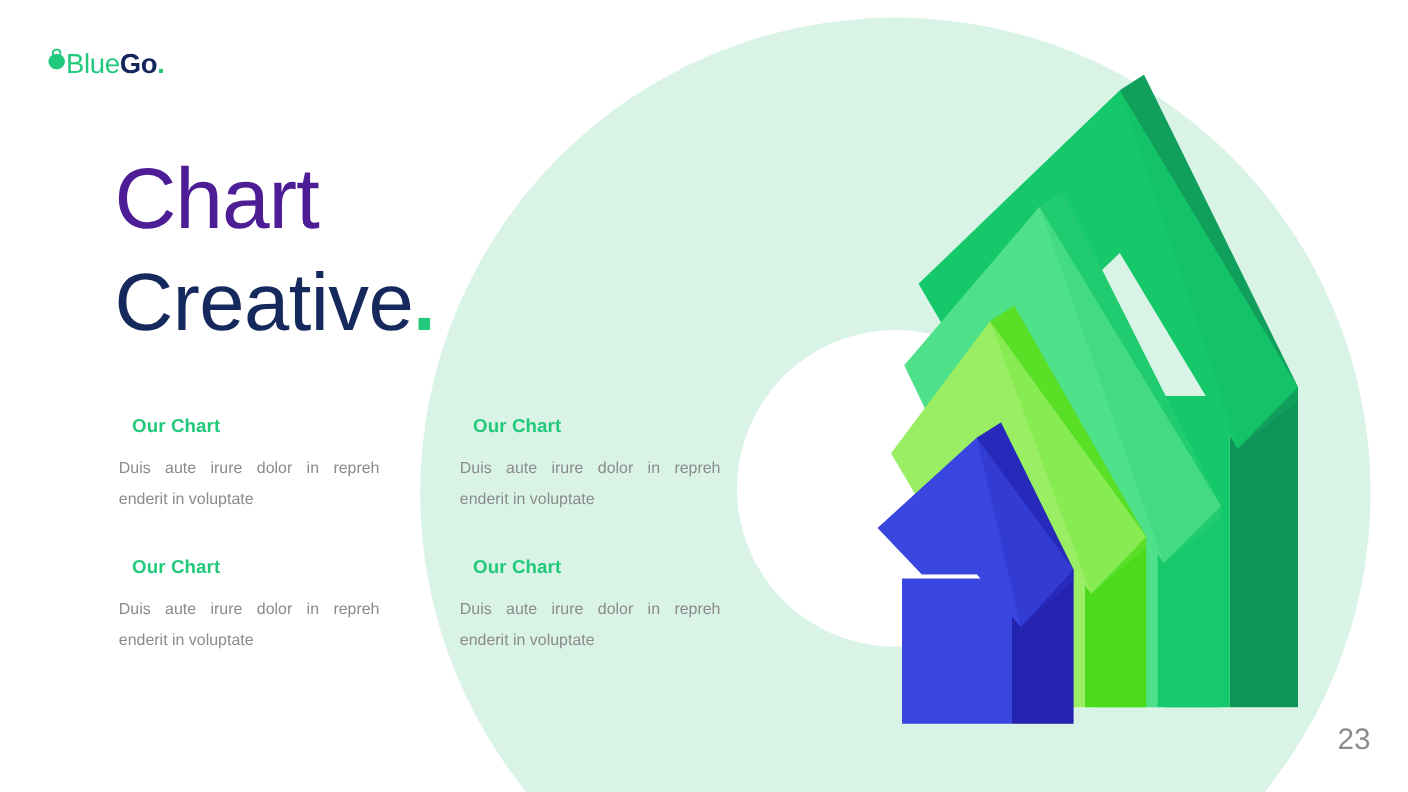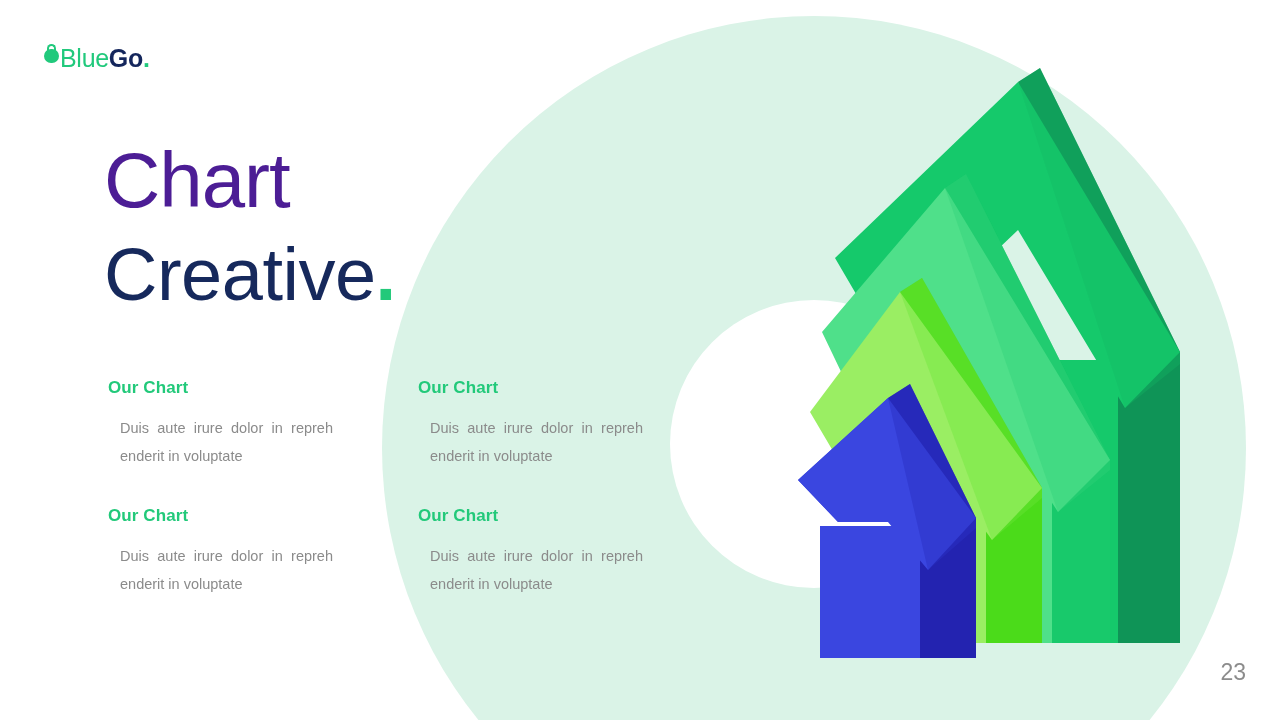--- a/index.html
+++ b/index.html
@@ -138,30 +138,30 @@
   
   .feature {
     position: absolute;
     z-index: 6;
     width: 245px;
   }
   .feature .feat-title {
     font-size: 17px;
     font-weight: 700;
     color: #22c97a;
-    margin: 0 0 14px 4px;
+    margin: 0 0 14px 16px;
     letter-spacing: 0.1px;
     line-height: 20px;
   }
   .feature .feat-body {
     font-size: 14.5px;
     font-weight: 400;
     color: #8b8b8b;
     line-height: 28px;
-    margin: 16px;
+    margin: 4px;
     text-align: justify;
   }
   #feature-1 { left: 104px; top: 378px; }
   #feature-2 { left: 414px; top: 378px; }
   #feature-3 { left: 104px; top: 506px; }
   #feature-4 { left: 414px; top: 506px; }
 
   
   #illustration {
     position: absolute;
@@ -177,21 +177,21 @@
     height: 610px;
     overflow: visible;
   }
 
   
   #page-number {
     position: absolute;
     right: 34px;
     bottom: 34px;
     z-index: 7;
-    font-size: 23px;
+    font-size: 27px;
     font-weight: 400;
     color: #8c8c8c;
     line-height: 28px;
   }
 </style>
 </head>
 <body>
 
 <div id="slide">
 

